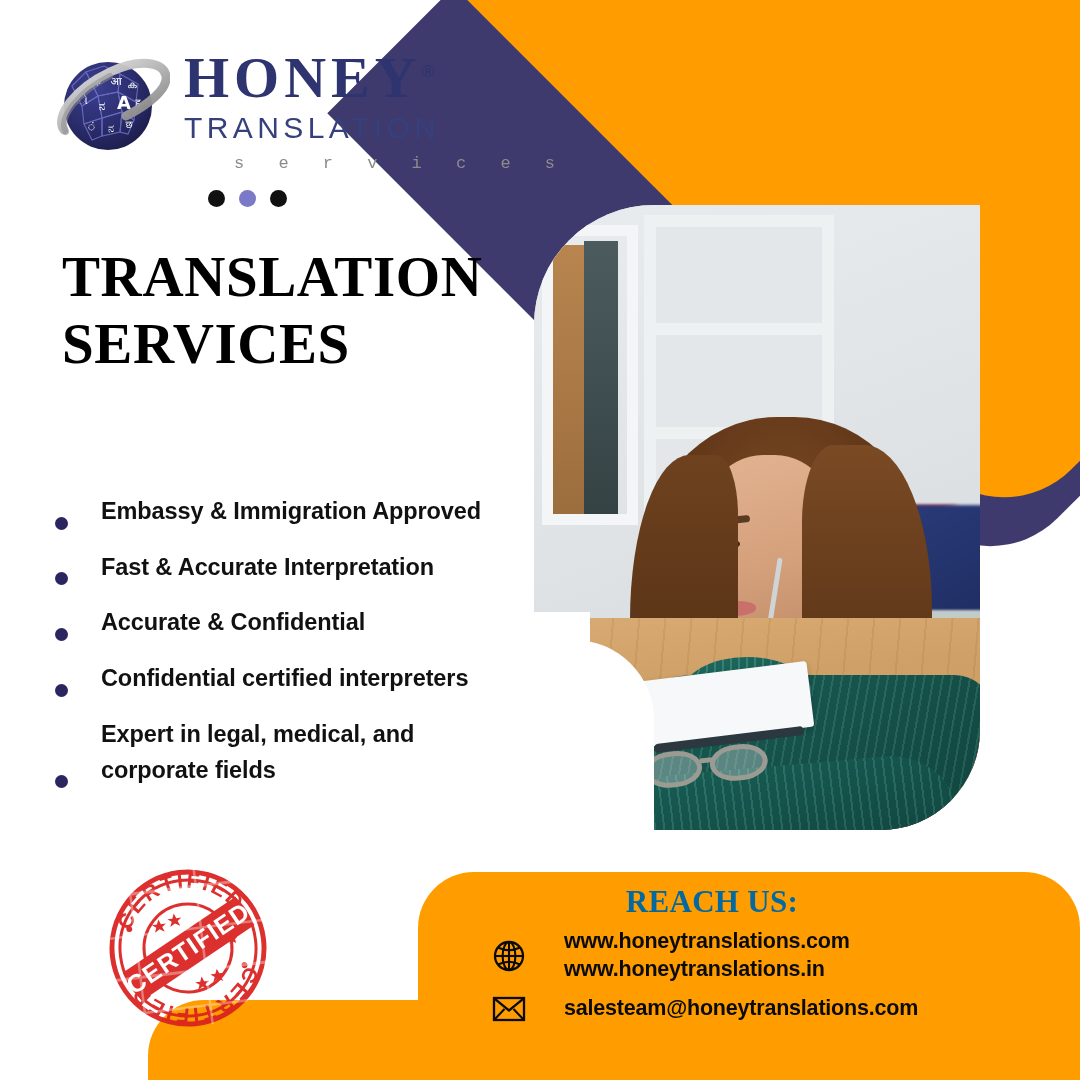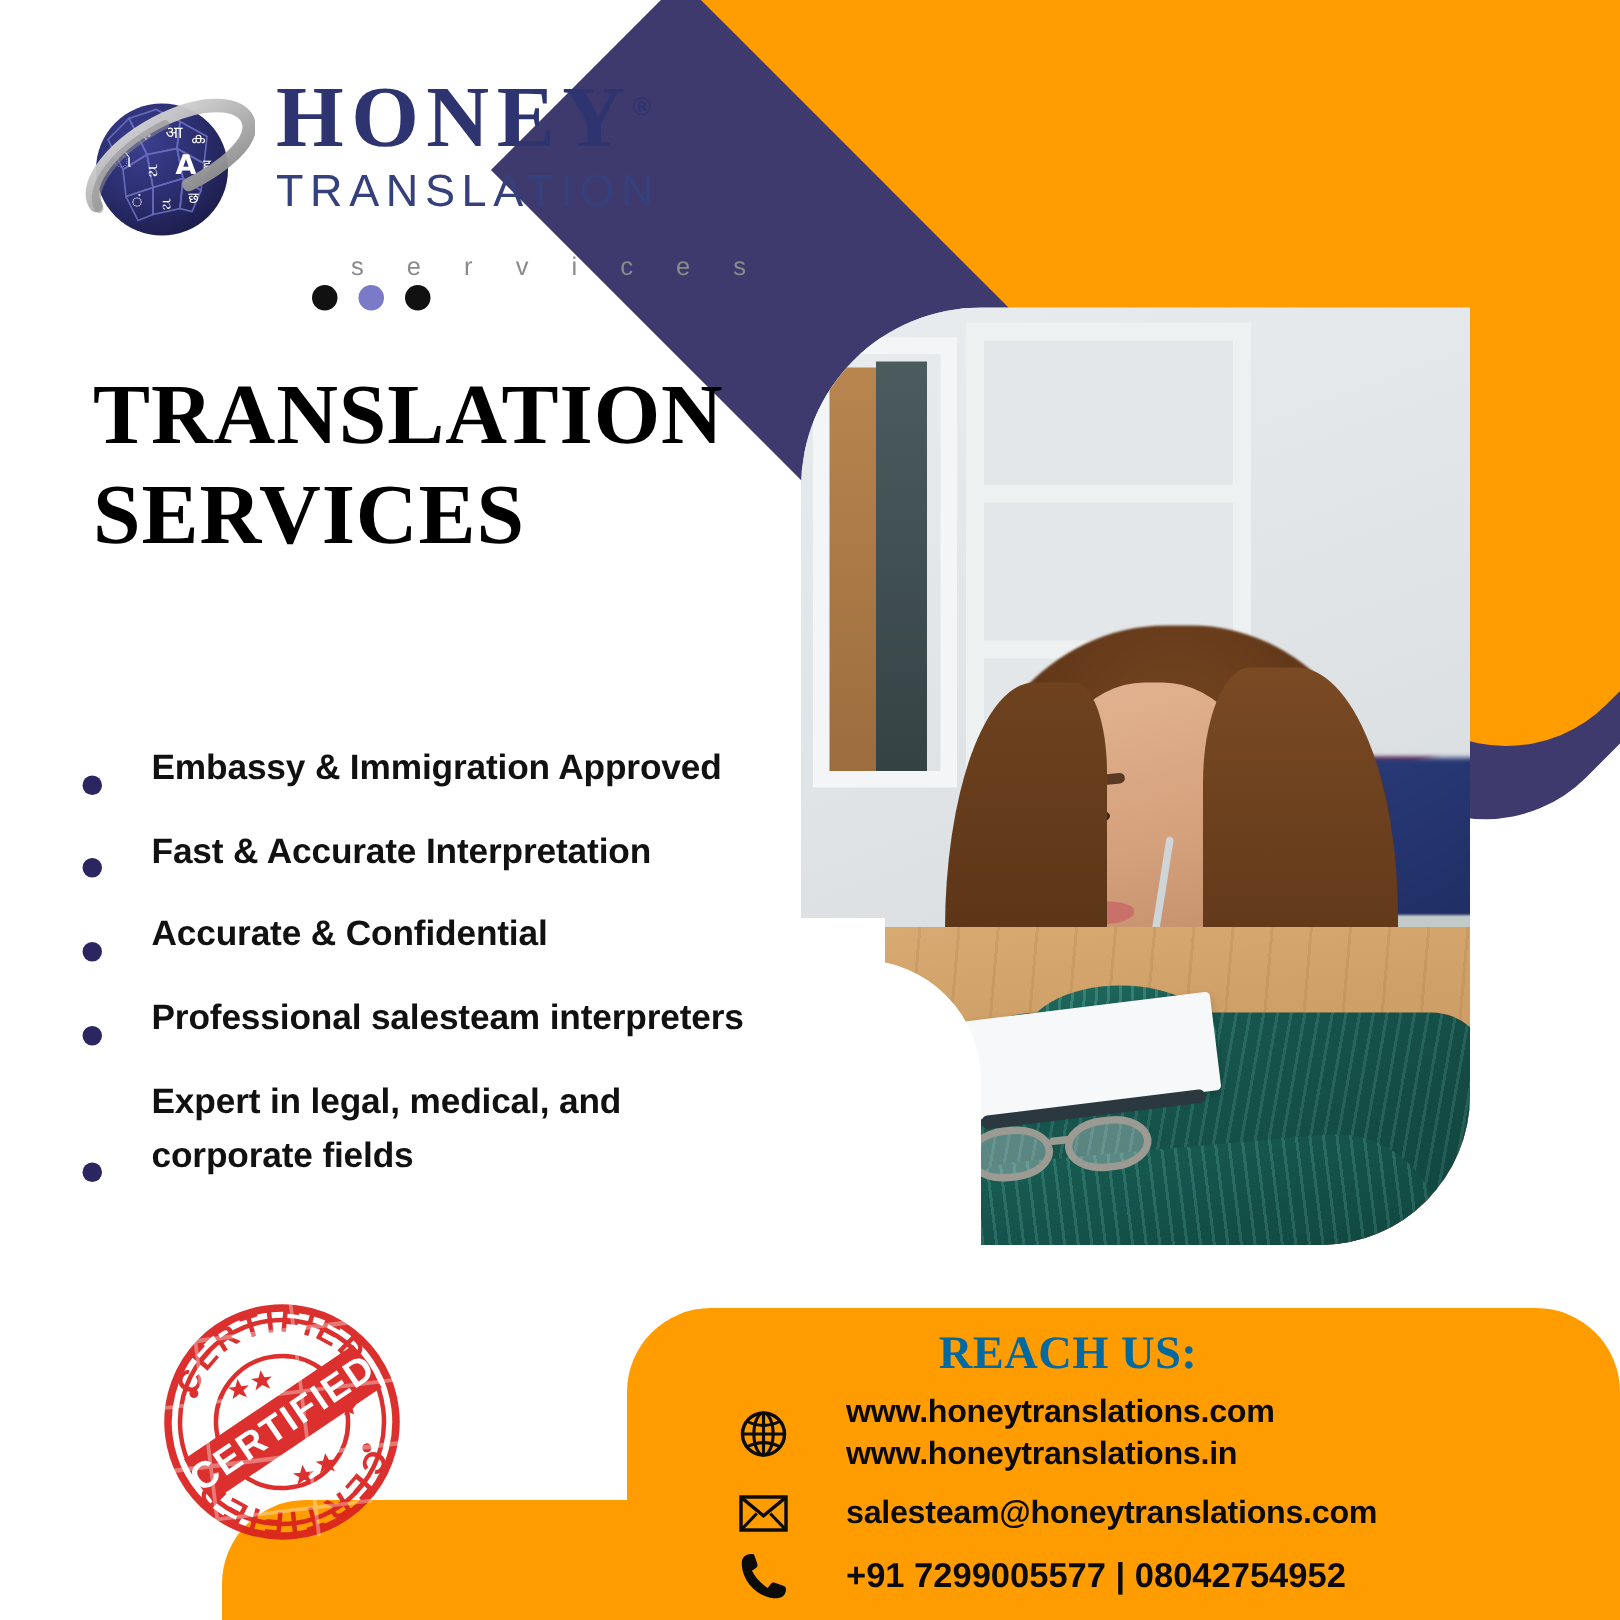--- a/index.html
+++ b/index.html
@@ -253,23 +253,23 @@
   .logo-reg {
     font-size: 17px; vertical-align: super; letter-spacing: 0;
     font-family: "Liberation Sans", sans-serif;
   }
   .logo-translation {
     font-family: "Liberation Sans", sans-serif;
     font-size: 30px; font-weight: 400; letter-spacing: 4.4px;
     color: #35407C; line-height: 1.25; margin-top: 2px;
   }
   .logo-services {
-    font-family: Liberation Sans, sans-serif;
+    font-family: Liberation Mono, monospace;
     font-size: 17px; font-weight: 400; letter-spacing: 12px;
-    color: #8b8b8b; margin-top: 22px; padding-left: 50px;
+    color: #8b8b8b; margin-top: 8px; padding-left: 50px;
   }
   .dots {
     position: absolute; left: 208px; top: 190px;
     display: flex; gap: 14px; z-index: 6;
   }
   .dot { width: 17px; height: 17px; border-radius: 50%; }
 
   
   .headline { position: absolute; left: 62px; top: 232px; z-index: 6; }
   .h-script {
@@ -480,21 +480,21 @@
     <div class="b-row">
       <span class="b-dot"></span>
       <span class="b-text">Fast &amp; Accurate Interpretation</span>
     </div>
     <div class="b-row">
       <span class="b-dot"></span>
       <span class="b-text">Accurate &amp; Confidential</span>
     </div>
     <div class="b-row">
       <span class="b-dot"></span>
-      <span class="b-text">Professional salesteam interpreters</span>
+      <span class="b-text">Confidential certified interpreters</span>
     </div>
     <div class="b-row">
       <span class="b-dot"></span>
       <span class="b-text">Expert in legal, medical, and corporate fields</span>
     </div>
   </div>
 
 
   <div class="stamp">
     <svg width="164" height="164" viewBox="0 0 164 164">
@@ -574,23 +574,15 @@
         <svg width="34" height="28" viewBox="0 0 34 28">
           <rect x="2" y="3" width="30" height="22" fill="none" stroke="#0b0b0b" stroke-width="2.3"></rect>
           <path d="M2.5 3.6 L17 15.5 L31.5 3.6" fill="none" stroke="#0b0b0b" stroke-width="2.3"></path>
           <path d="M2.5 24.5 L12.5 14" fill="none" stroke="#0b0b0b" stroke-width="2.1"></path>
           <path d="M31.5 24.5 L21.5 14" fill="none" stroke="#0b0b0b" stroke-width="2.1"></path>
         </svg>
       </span>
       <span class="c-text">salesteam@honeytranslations.com</span>
     </div>
 
-    <div class="c-row phone">
-      <span class="c-icon">
-        <svg width="34" height="34" viewBox="0 0 34 34">
-          <path d="M8.5 2 C5 2 2.5 4.5 2.5 8 c0 12.5 11 23.5 23.5 23.5 3.5 0 6-2.5 6-6 0-1.4-.6-2-1.8-2.4l-5.6-1.9c-1.3-.45-2.2-.1-2.9.9l-1.9 2.6C16.2 22.4 11.6 17.8 9.3 13.2l2.6-1.9c1-.7 1.35-1.6.9-2.9L10.9 2.8C10.5 1.6 9.9 2 8.5 2 Z" fill="#0b0b0b"></path>
-        </svg>
-      </span>
-      <span class="c-text">+91 7299005577  |  08042754952</span>
-    </div>
   </div>
 
 </div>
 
 </body></html>

